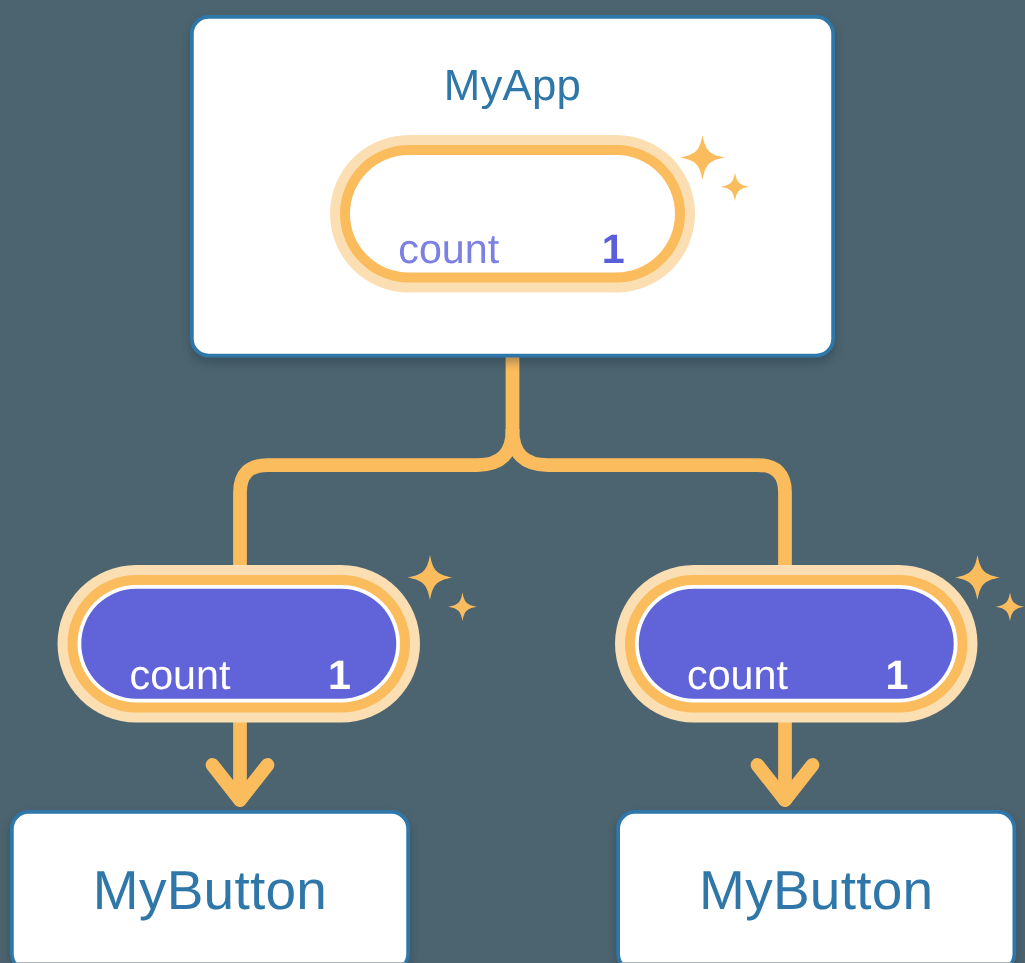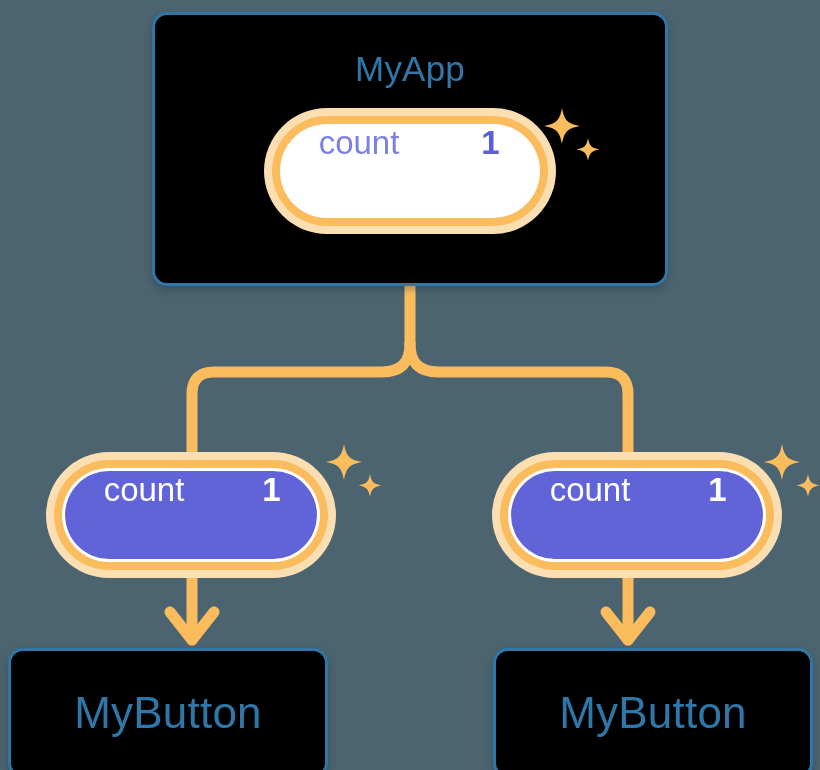--- a/index.html
+++ b/index.html
@@ -29,21 +29,21 @@
     left: 0;
     top: 0;
     width: 820px;
     height: 770px;
     pointer-events: none;
   }
 
   
   .card {
     position: absolute;
-    background: #000000;
+    background: #ffffff;
     border: 3px solid #2f77a8;
     border-radius: 15px;
     box-shadow: 0 4px 7px rgba(20,40,55,0.30);
   }
   .card-title {
     color: #2f77a8;
     font-size: 35px;
     font-weight: 500;
     letter-spacing: .2px;
     text-align: center;
@@ -91,21 +91,21 @@
   .pill-ring {
     position: absolute;
     border-radius: 999px;
     background: #fbbc5e;
   }
   
   .pill-body {
     position: absolute;
     border-radius: 999px;
     display: flex;
-    align-items: flex-start;
+    align-items: flex-end;
     overflow: hidden;
   }
   .pill-cell {
     display: flex;
     align-items: center;
     justify-content: center;
     white-space: nowrap;
   }
   .pill-cell.key { flex: 0 0 auto; }
   .pill-cell.val { flex: 0 0 auto; }

